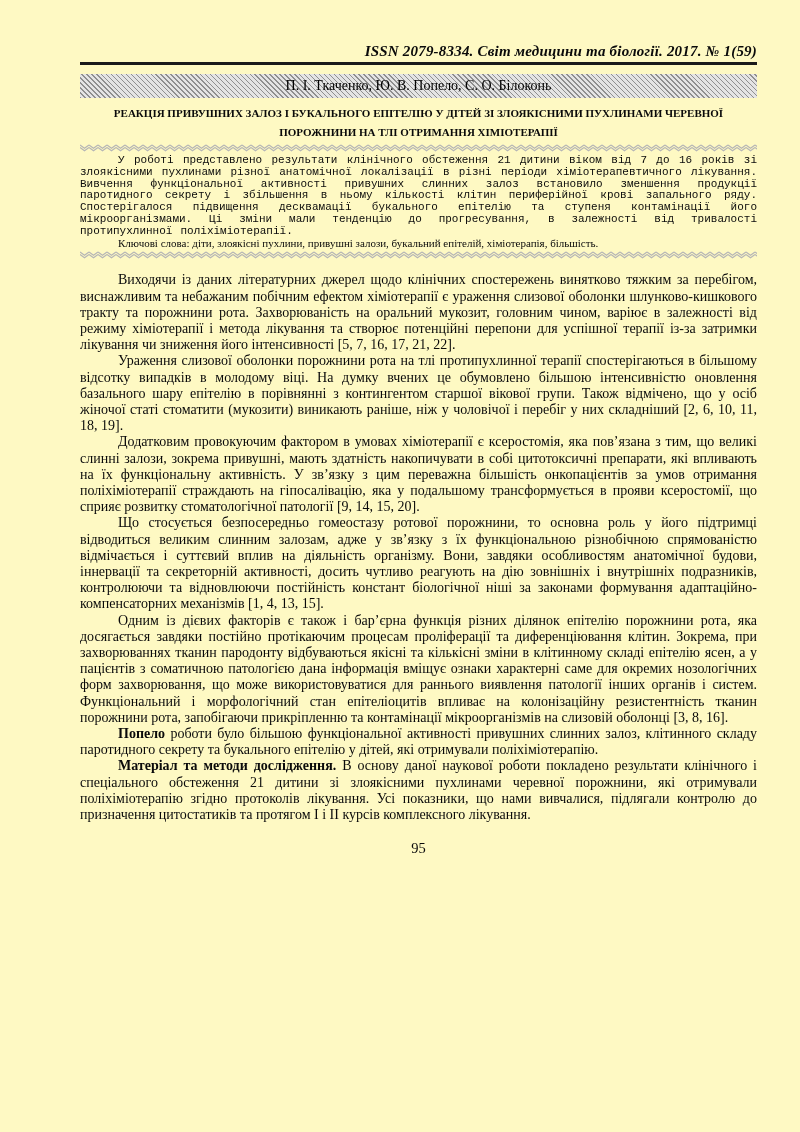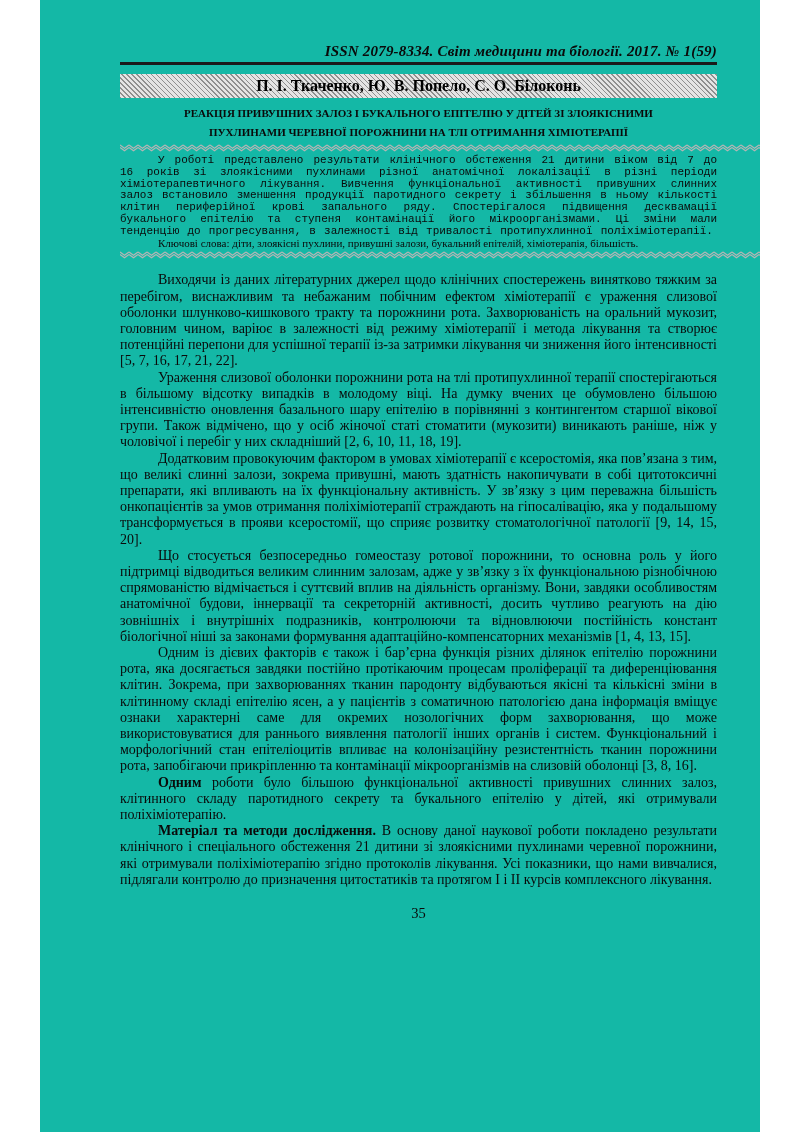--- a/index.html
+++ b/index.html
@@ -6,24 +6,24 @@
     --hatch-dark: #8f8f8f;
     --hatch-light: #e4e4e4;
     --zigzag: #b5b5b5;
     --rule: #1a1a1a;
     --ink: #0a0a0a;
   }
   * { margin: 0; padding: 0; box-sizing: border-box; }
   html, body { background: #fff; }
   .page {
     position: relative;
-    width: 720px;
+    width: 800px;
     height: 1132px;
     margin: 0 auto;
-    background: #14b8a6;
+    background: #fef9c3;
     color: var(--ink);
     font-family: "Liberation Serif", "DejaVu Serif", serif;
     padding: 42px 43px 0 80px;
     overflow: hidden;
   }
   .issn-line {
     font-size: 15px;
     font-weight: bold;
     font-style: italic;
     text-align: right;
@@ -44,22 +44,22 @@
   }
   .authors-band {
     margin-top: 9px;
     padding: 3px 6px 4px 6px;
     text-align: center;
     background: repeating-linear-gradient(45deg,
       var(--hatch-dark) 0px, var(--hatch-dark) 1px,
       var(--hatch-light) 1px, var(--hatch-light) 3.5px);
   }
   .authors-band .line {
-    font-size: 16px;
-    font-weight: bold;
+    font-size: 14px;
+    font-weight: normal;
     line-height: 17px;
     color: #000;
   }
   .article-title {
     margin-top: 6px;
     padding: 0 26px;
     text-align: center;
     font-size: 11px;
     font-weight: bold;
     line-height: 18.5px;
@@ -142,19 +142,19 @@
     <rect width="677" height="8" fill="url(#zz)"></rect>
   </svg>
 
 
   <div class="body-text">
     <p class="para"><b></b><span>Виходячи із даних літературних джерел щодо клінічних спостережень винятково тяжким за перебігом, виснажливим та небажаним побічним ефектом хіміотерапії є ураження слизової оболонки шлунково-кишкового тракту та порожнини рота. Захворюваність на оральний мукозит, головним чином, варіює в залежності від режиму хіміотерапії і метода лікування та створює потенційні перепони для успішної терапії із-за затримки лікування чи зниження його інтенсивності [5, 7, 16, 17, 21, 22].</span></p>
     <p class="para"><b></b><span>Ураження слизової оболонки порожнини рота на тлі протипухлинної терапії спостерігаються в більшому відсотку випадків в молодому віці. На думку вчених це обумовлено більшою інтенсивністю оновлення базального шару епітелію в порівнянні з контингентом старшої вікової групи. Також відмічено, що у осіб жіночої статі стоматити (мукозити) виникають раніше, ніж у чоловічої і перебіг у них складніший [2, 6, 10, 11, 18, 19].</span></p>
     <p class="para"><b></b><span>Додатковим провокуючим фактором в умовах хіміотерапії є ксеростомія, яка пов’язана з тим, що великі слинні залози, зокрема привушні, мають здатність накопичувати в собі цитотоксичні препарати, які впливають на їх функціональну активність. У зв’язку з цим переважна більшість онкопацієнтів за умов отримання поліхіміотерапії страждають на гіпосалівацію, яка у подальшому трансформується в прояви ксеростомії, що сприяє розвитку стоматологічної патології [9, 14, 15, 20].</span></p>
     <p class="para"><b></b><span>Що стосується безпосередньо гомеостазу ротової порожнини, то основна роль у його підтримці відводиться великим слинним залозам, адже у зв’язку з їх функціональною різнобічною спрямованістю відмічається і суттєвий вплив на діяльність організму. Вони, завдяки особливостям анатомічної будови, іннервації та секреторній активності, досить чутливо реагують на дію зовнішніх і внутрішніх подразників, контролюючи та відновлюючи постійність констант біологічної ніші за законами формування адаптаційно-компенсаторних механізмів [1, 4, 13, 15].</span></p>
     <p class="para"><b></b><span>Одним із дієвих факторів є також і бар’єрна функція різних ділянок епітелію порожнини рота, яка досягається завдяки постійно протікаючим процесам проліферації та диференціювання клітин. Зокрема, при захворюваннях тканин пародонту відбуваються якісні та кількісні зміни в клітинному складі епітелію ясен, а у пацієнтів з соматичною патологією дана інформація вміщує ознаки характерні саме для окремих нозологічних форм захворювання, що може використовуватися для раннього виявлення патології інших органів і систем. Функціональний і морфологічний стан епітеліоцитів впливає на колонізаційну резистентність тканин порожнини рота, запобігаючи прикріпленню та контамінації мікроорганізмів на слизовій оболонці [3, 8, 16].</span></p>
-    <p class="para"><b>Одним</b><span> роботи було більшою функціональної активності привушних слинних залоз, клітинного складу паротидного секрету та букального епітелію у дітей, які отримували поліхіміотерапію.</span></p>
+    <p class="para"><b>Попело</b><span> роботи було більшою функціональної активності привушних слинних залоз, клітинного складу паротидного секрету та букального епітелію у дітей, які отримували поліхіміотерапію.</span></p>
     <p class="para"><b>Матеріал та методи дослідження.</b><span> В основу даної наукової роботи покладено результати клінічного і спеціального обстеження 21 дитини зі злоякісними пухлинами черевної порожнини, які отримували поліхіміотерапію згідно протоколів лікування. Усі показники, що нами вивчалися, підлягали контролю до призначення цитостатиків та протягом І і ІІ курсів комплексного лікування.</span></p>
   </div>
 
-  <div class="page-number">35</div>
+  <div class="page-number">95</div>
 
 </div>
 
 </body></html>

